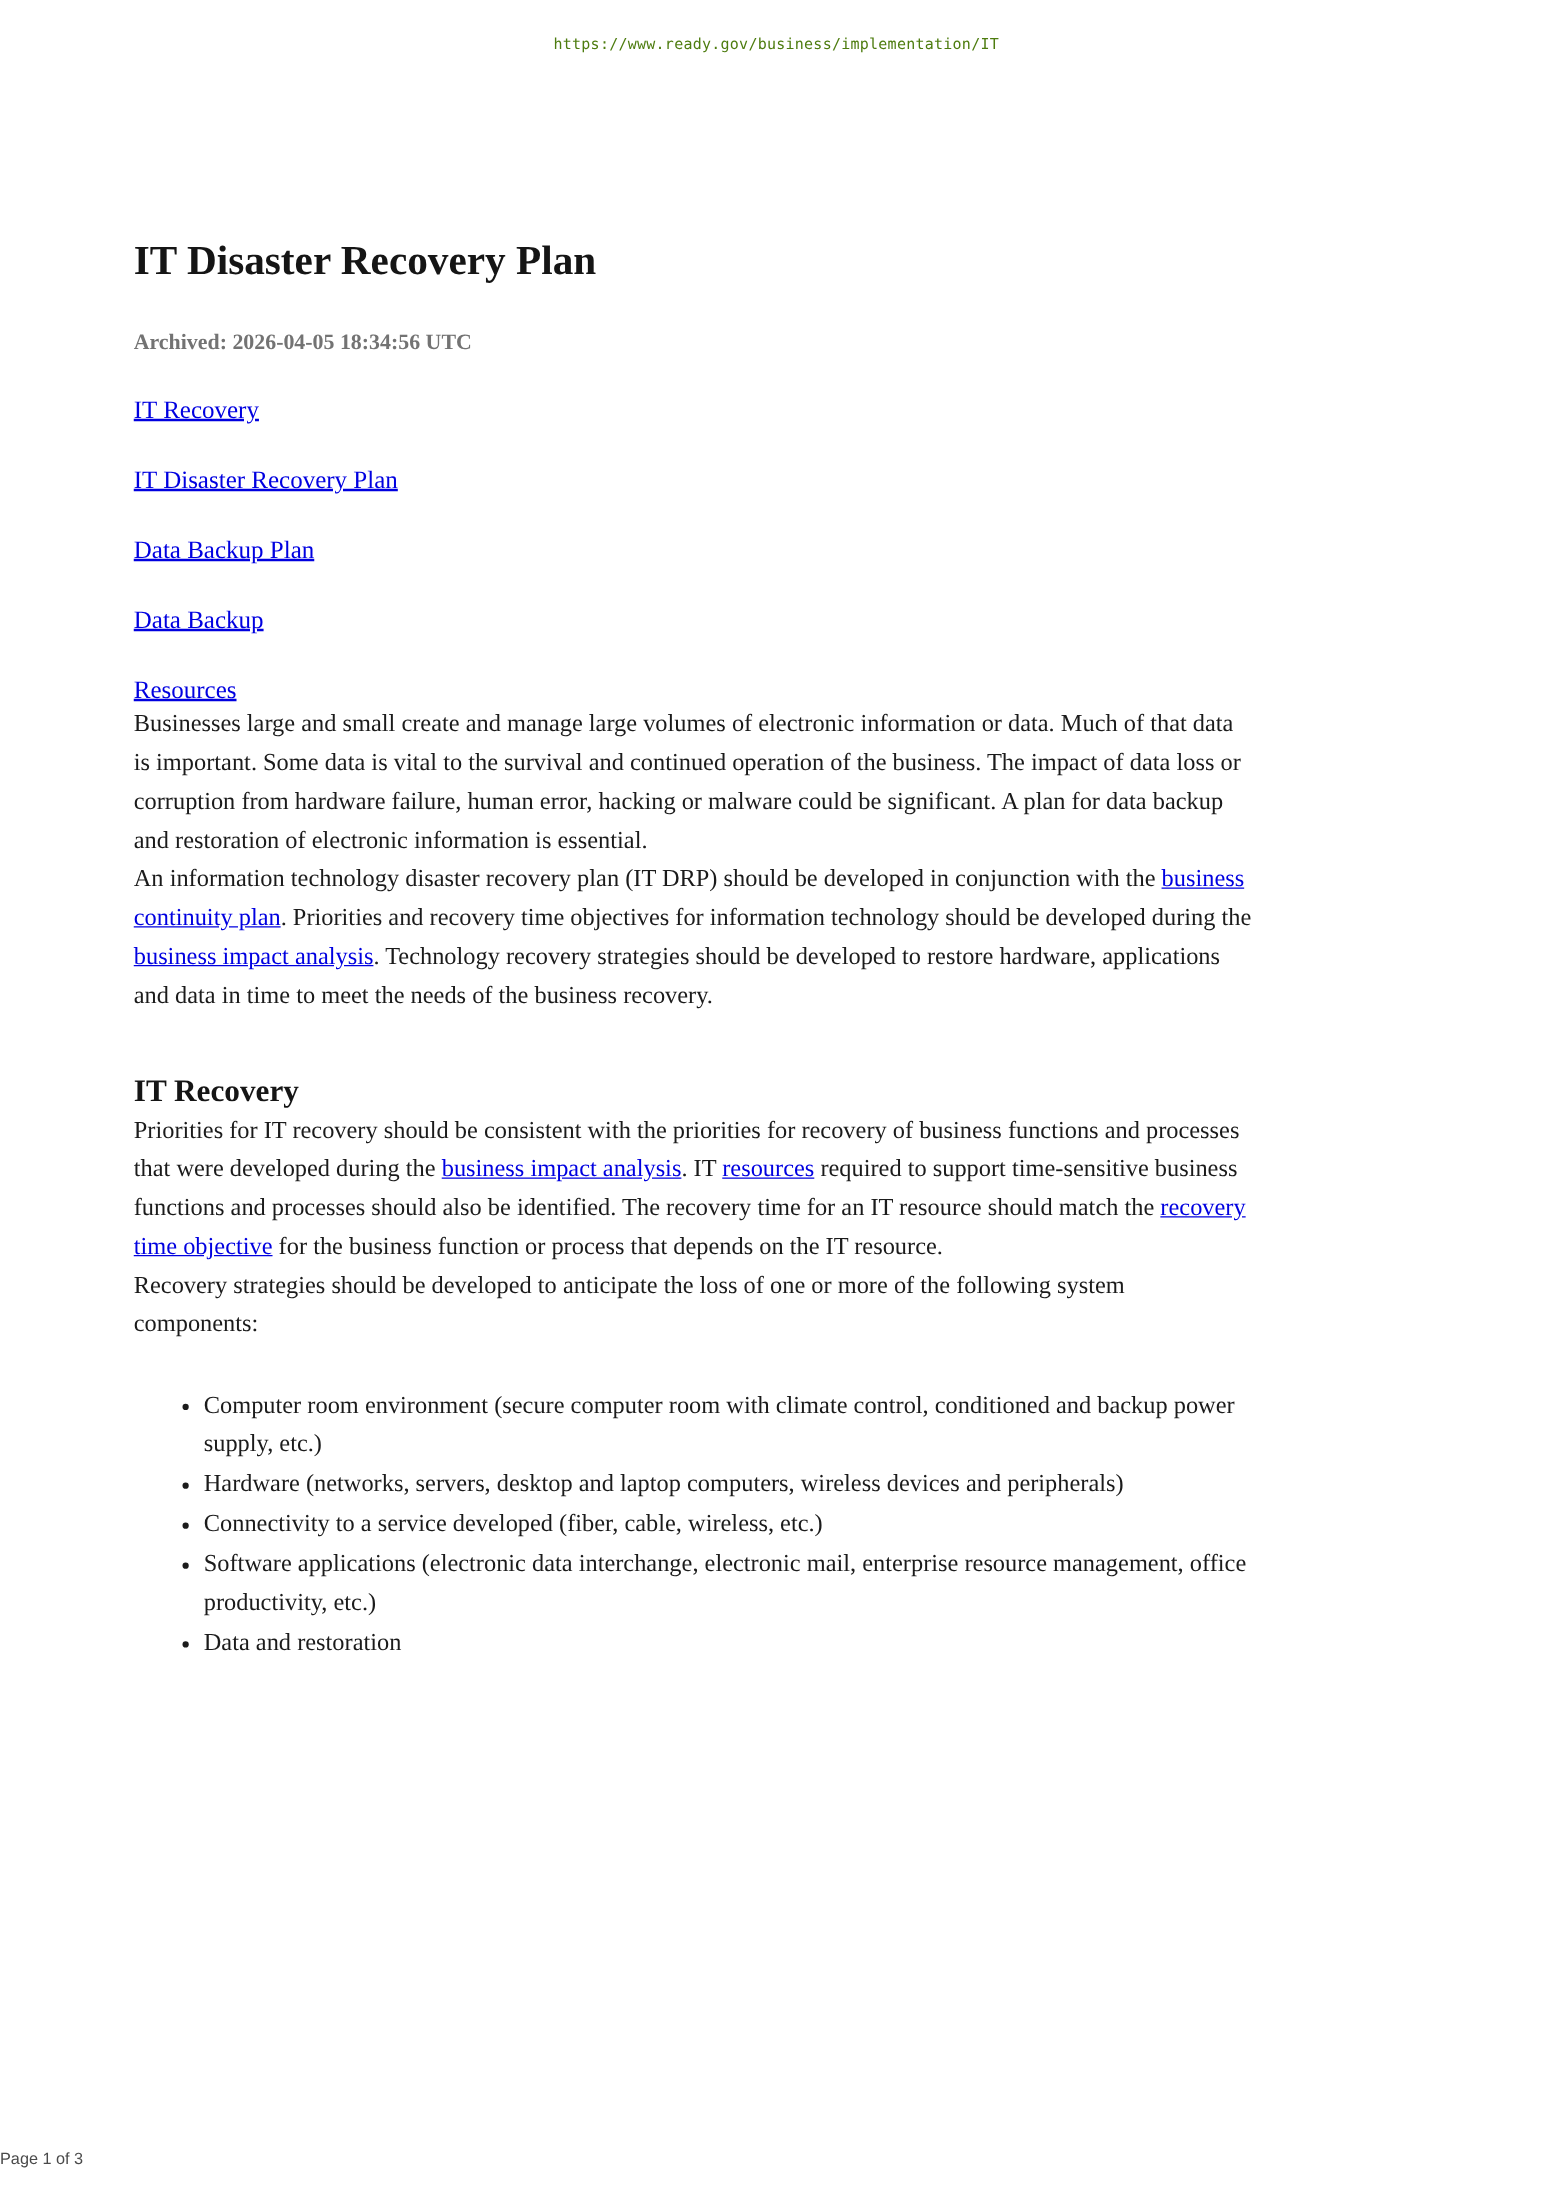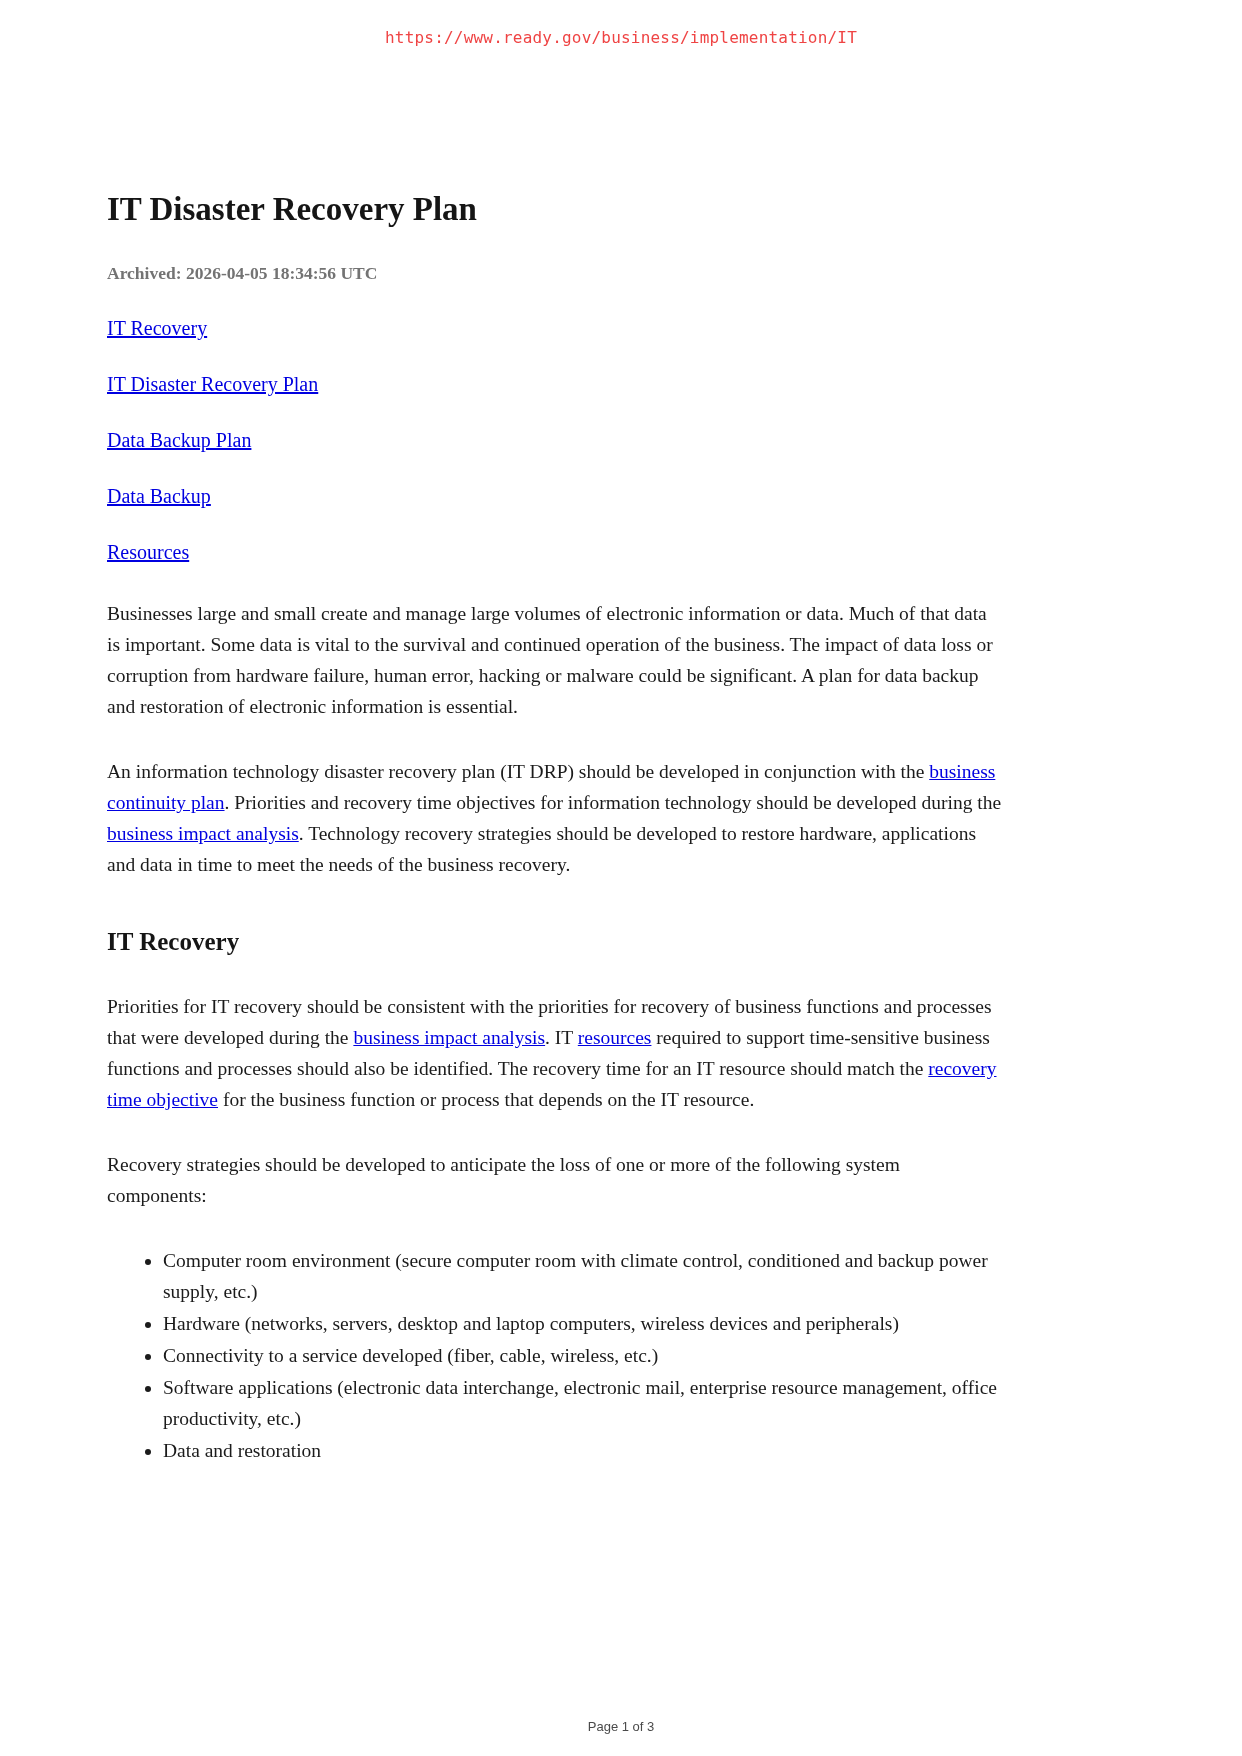--- a/index.html
+++ b/index.html
@@ -11,23 +11,23 @@
     font-family: "Liberation Serif", serif;
     color: #1b1b1b;
   }
   .url-header {
     position: absolute;
     top: 28px;
     left: 0;
     width: 100%;
     text-align: center;
     font-family: "DejaVu Sans Mono", monospace;
-    font-size: 16px;
+    font-size: 12px;
     letter-spacing: 0.2px;
-    color: #ef4444;
+    color: #4d7c0f;
   }
   .content {
     position: absolute;
     left: 107px;
     top: 1px;
     width: 897px;
   }
   h1.page-title {
     margin-top: 190px;
     font-size: 33px;
@@ -45,21 +45,20 @@
     margin-top: 33px;
     font-size: 20px;
     line-height: 23px;
   }
   a.doc-link {
     color: #0000e0;
     text-decoration: underline;
     cursor: pointer;
   }
   p.body-para {
-    margin-top: 34px;
     font-size: 19.5px;
     line-height: 31px;
   }
   h2.section-heading {
     margin-top: 48px;
     font-size: 25px;
     font-weight: bold;
     color: #151515;
     line-height: 1.15;
   }
@@ -70,21 +69,20 @@
     line-height: 31px;
   }
   ul.component-list li {
     margin-bottom: 1px;
   }
   .page-footer {
     position: absolute;
     bottom: 22px;
     left: 0;
     width: 100%;
-    text-align: center;
     font-family: "Liberation Sans", sans-serif;
     font-size: 13px;
     color: #4a4a4a;
     margin-top: 33px;
   }
 </style>
 </head>
 <body>
 
 <div class="url-header">https://www.ready.gov/business/implementation/IT</div>

